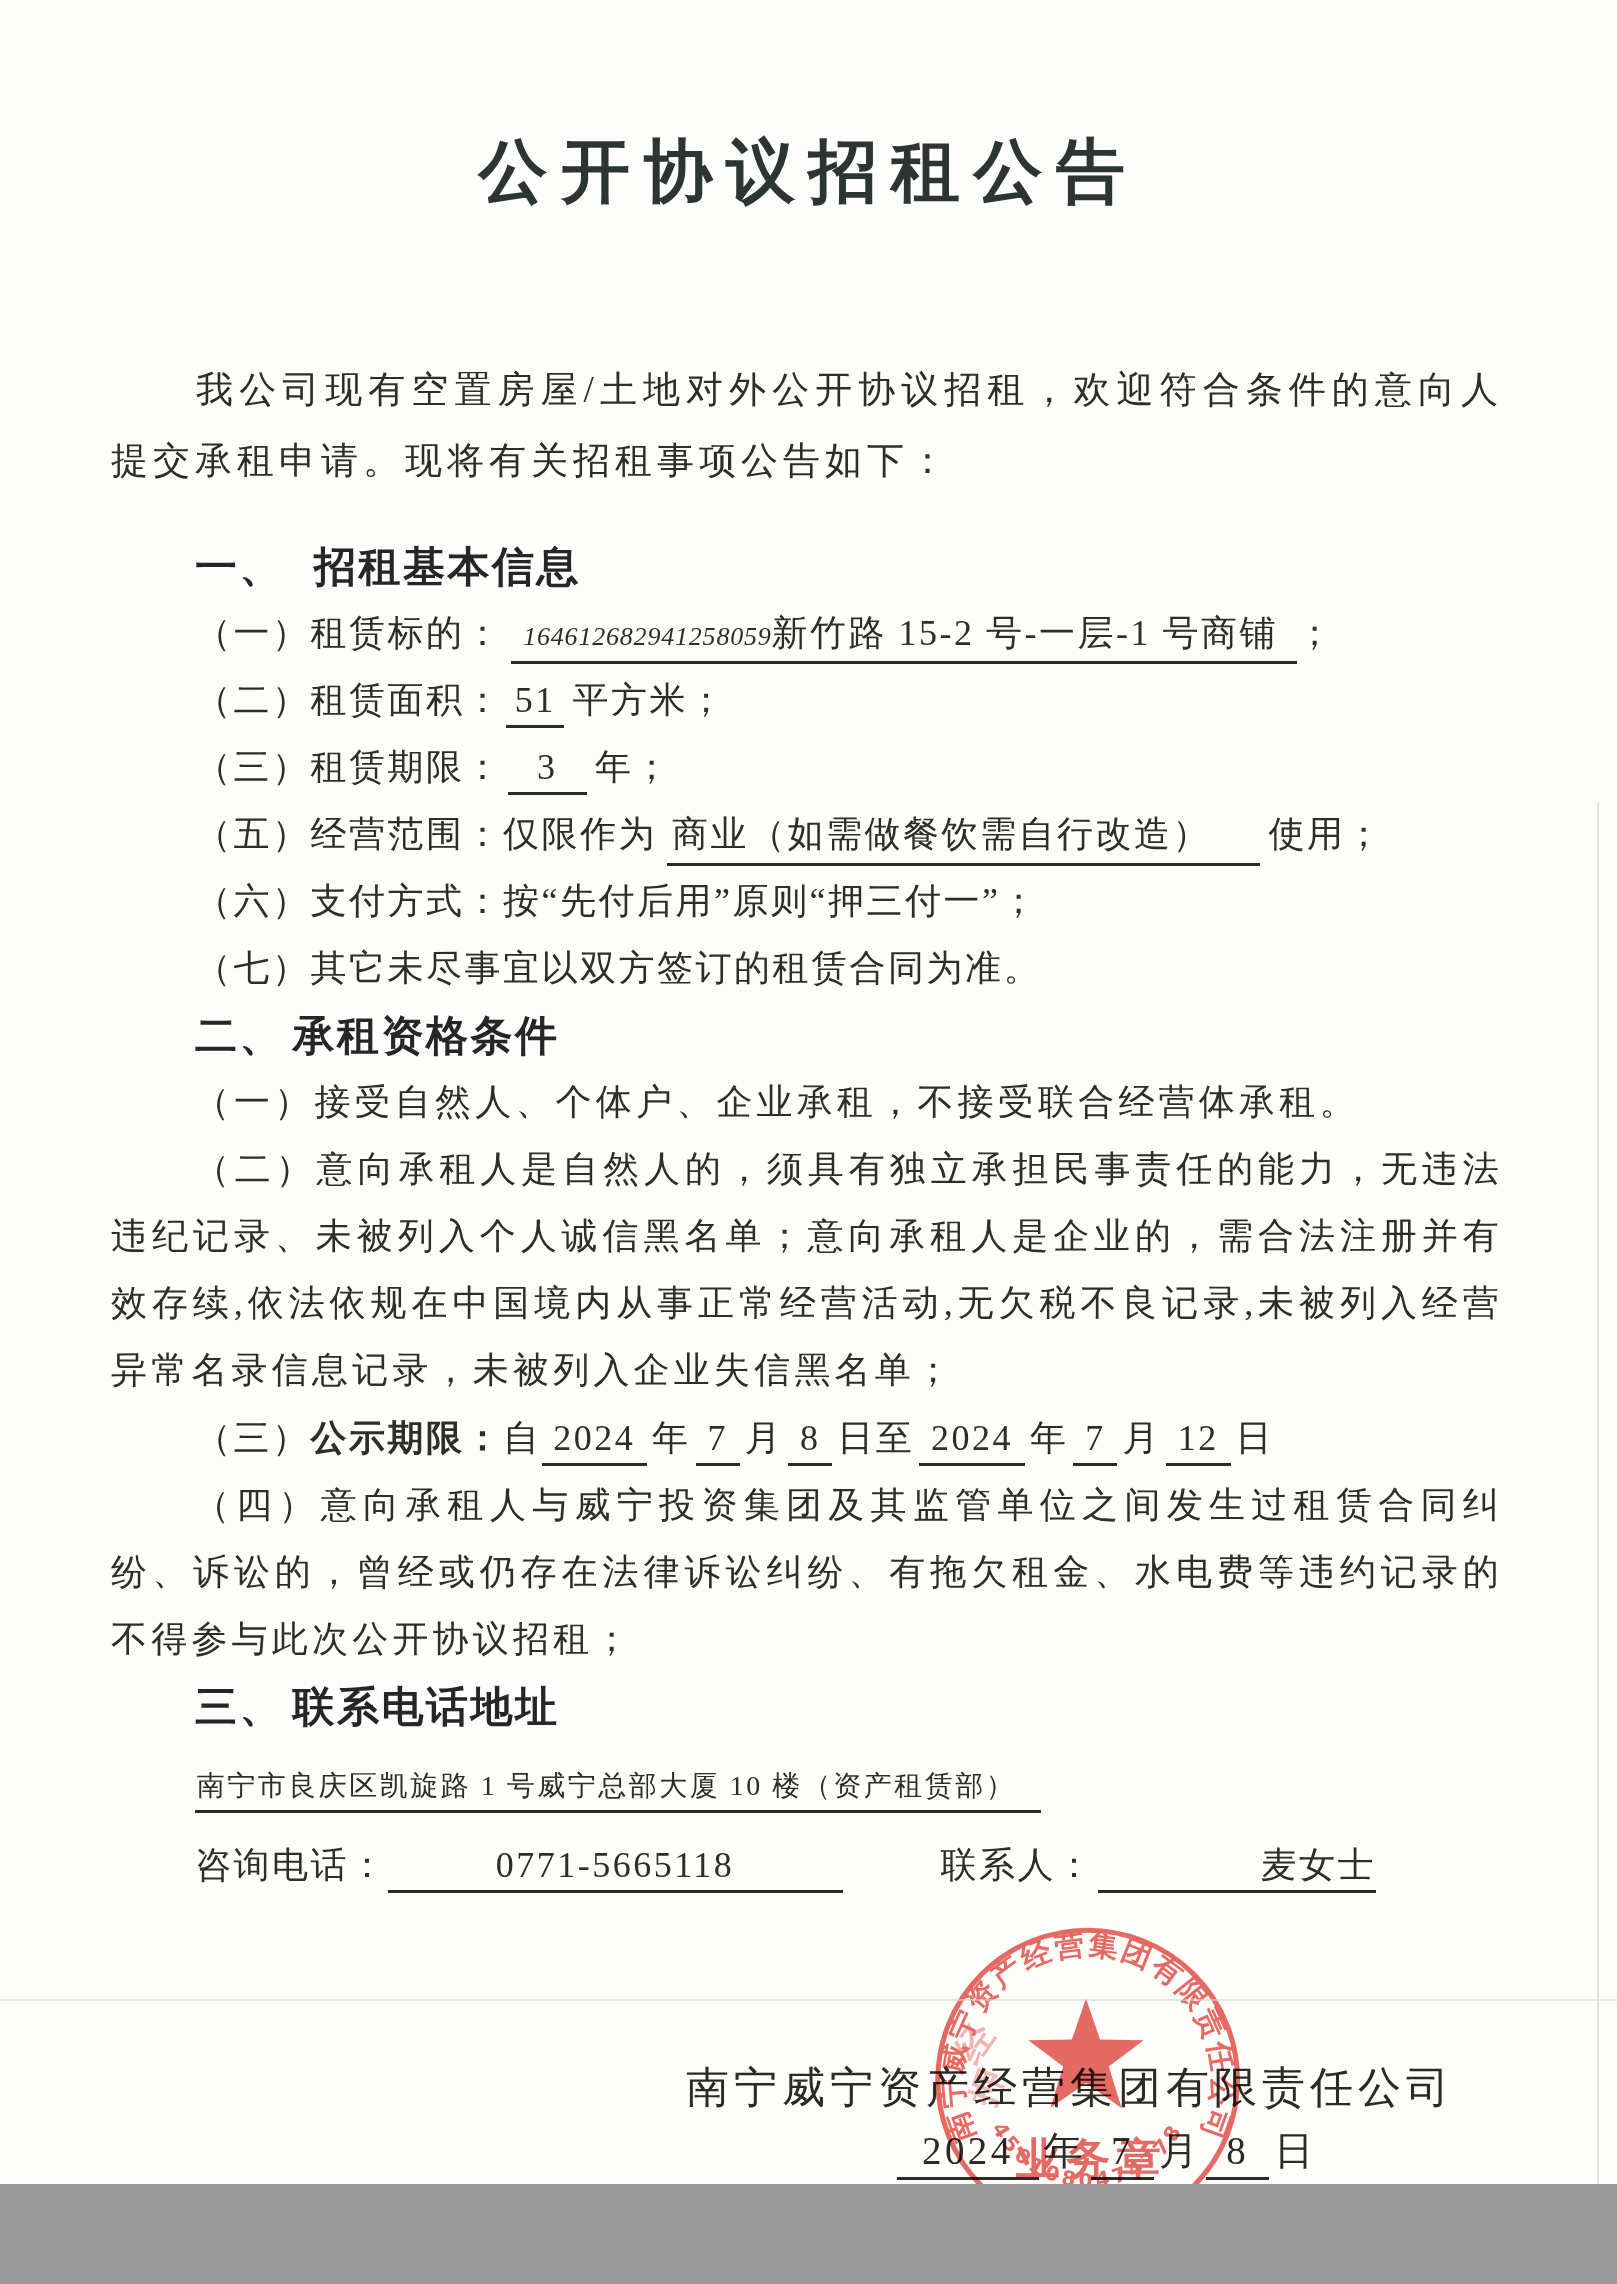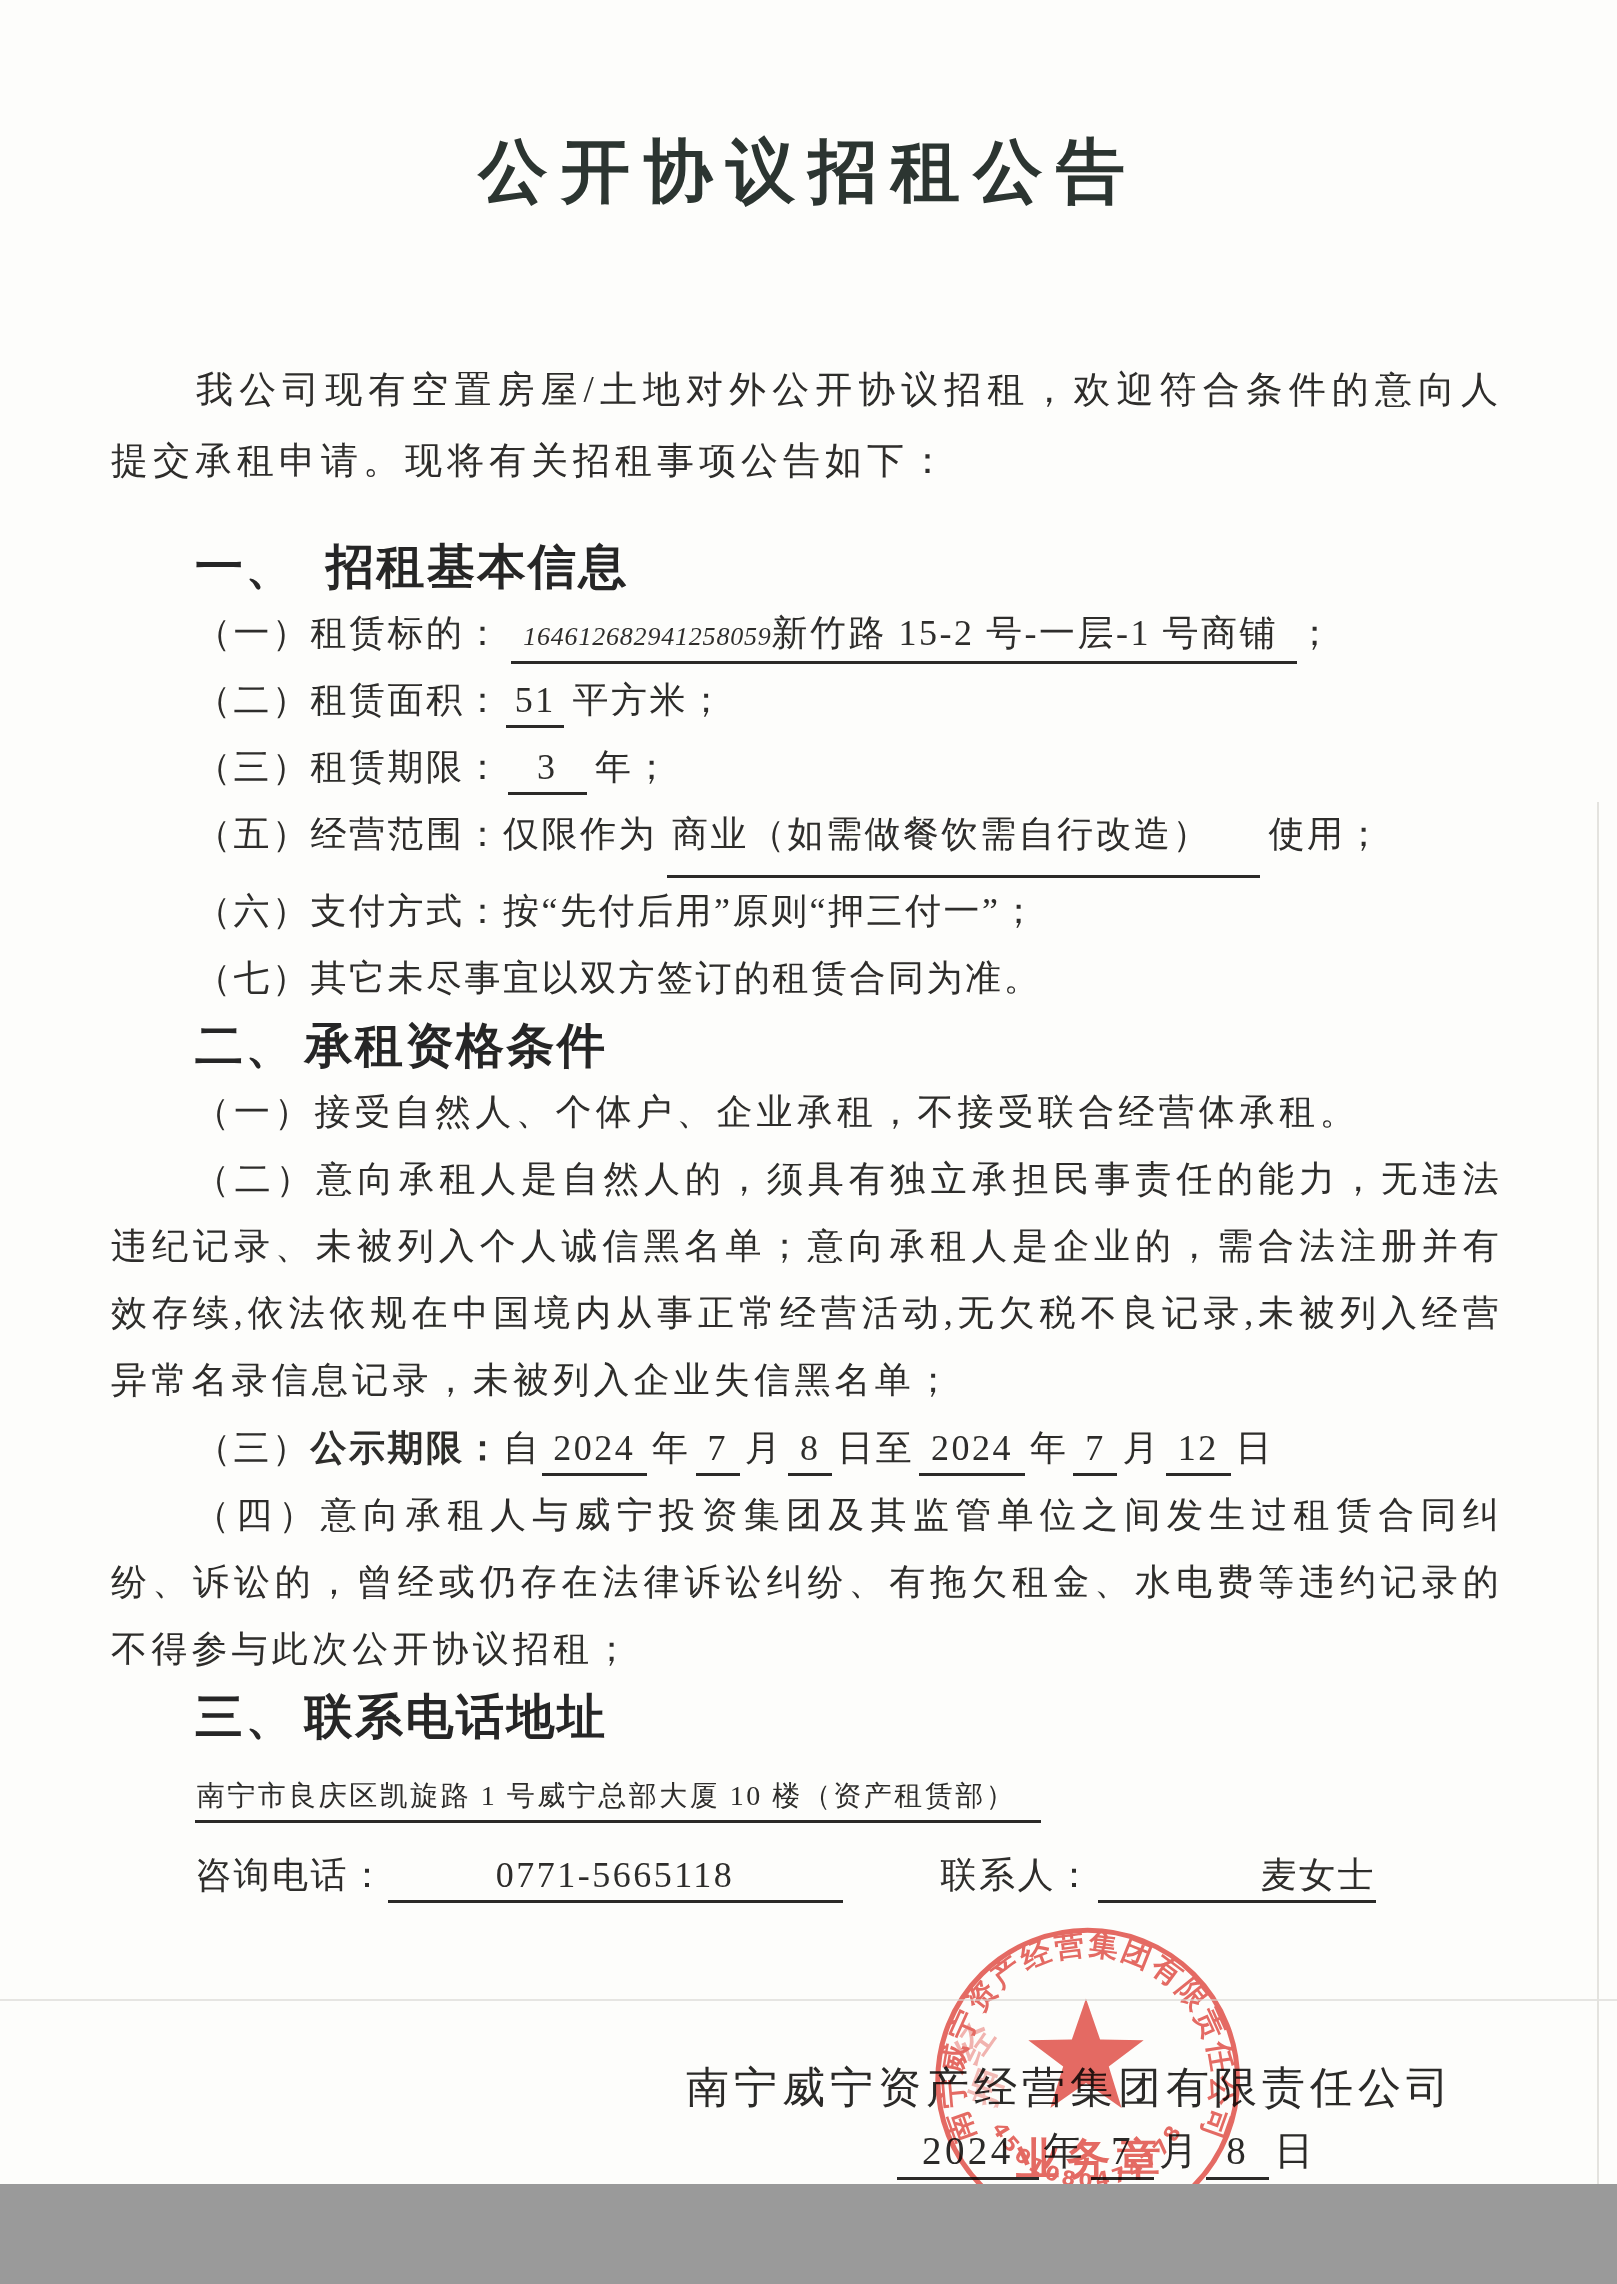--- a/index.html
+++ b/index.html
@@ -30,21 +30,21 @@
     font-size:37px;
     line-height:71px;
     letter-spacing:5px;
     text-indent:2.3em;
     text-align:justify;
     text-justify:inter-character;
   }
   .sec-heading{
     font-family:"Liberation Sans","DejaVu Sans",sans-serif;
     font-weight:700;
-    font-size:48px;
+    font-size:42px;
     line-height:67px;
     letter-spacing:2.5px;
     margin-left:84px;
     color:#262626;
   }
   .sec-heading .gap-wide{margin-right:30px;}
   .sec-heading .gap{margin-right:8.4px;}
   .item{
     font-size:36px;
     line-height:67px;
@@ -64,21 +64,21 @@
   .u{
     display:inline-block;
     border-bottom:3.4px solid #2b2a28;
     line-height:49px;
   }
   .u-subject{margin-left:8.4px;padding:0 18.5px 0 11.8px;}
   .small-num{font-size:26px;letter-spacing:0.8px;font-style:italic;}
   .u-area{margin-left:3.4px;padding:0 8.4px;}
   .u-term{margin-left:5px;padding:0 29px;}
   .u-price{margin-left:5px;padding:0 30px;}
-  .u-scope{margin-left:10px;padding:0 49px 16px 5px;}
+  .u-scope{margin-left:10px;padding:0 49px 4px 5px;}
   .after-u{margin-left:8.4px;}
   .b{font-family:"Liberation Sans","DejaVu Sans",sans-serif;font-weight:700;}
   .u-date{padding:0 11.8px;}
   .dsep{margin:0 5px;}
   
   .address-line{
     margin-top:11.8px;
     font-size:28px;
     line-height:67px;
     letter-spacing:2.5px;

